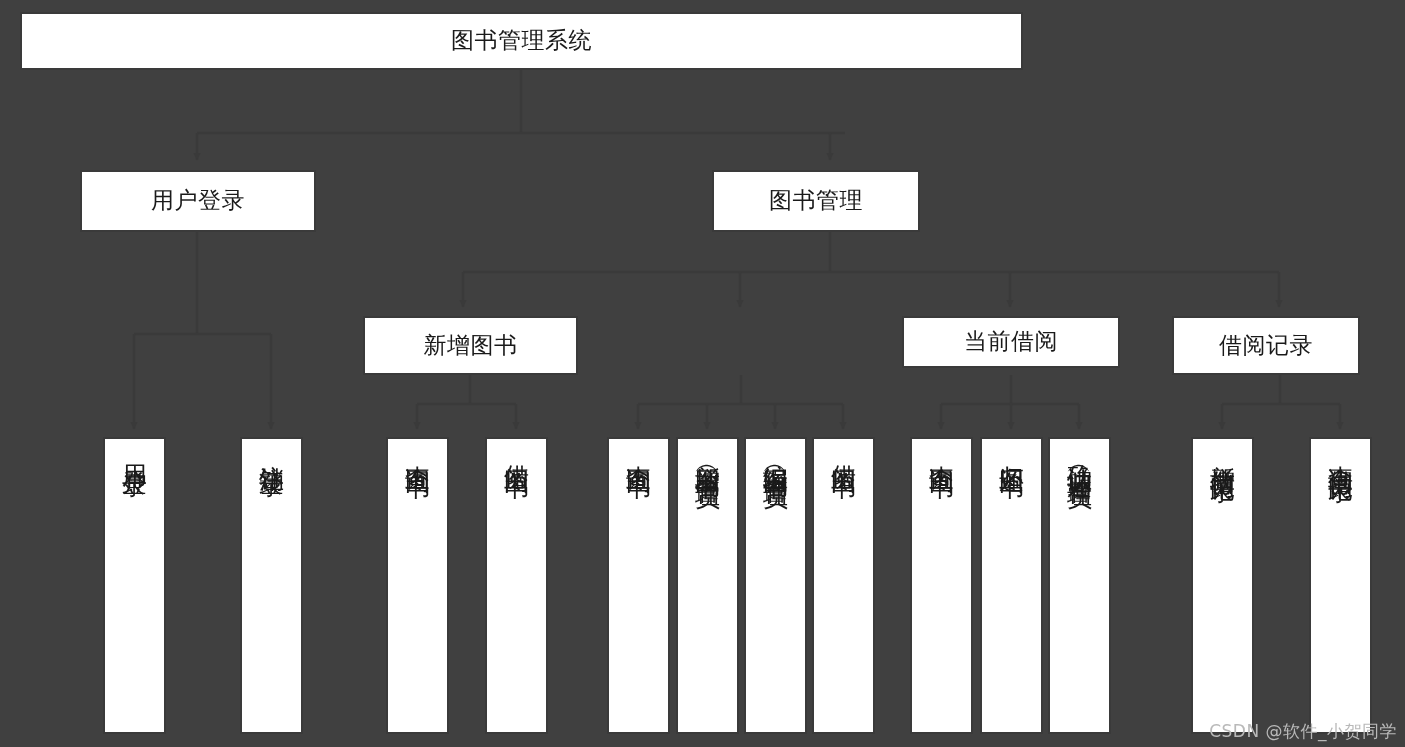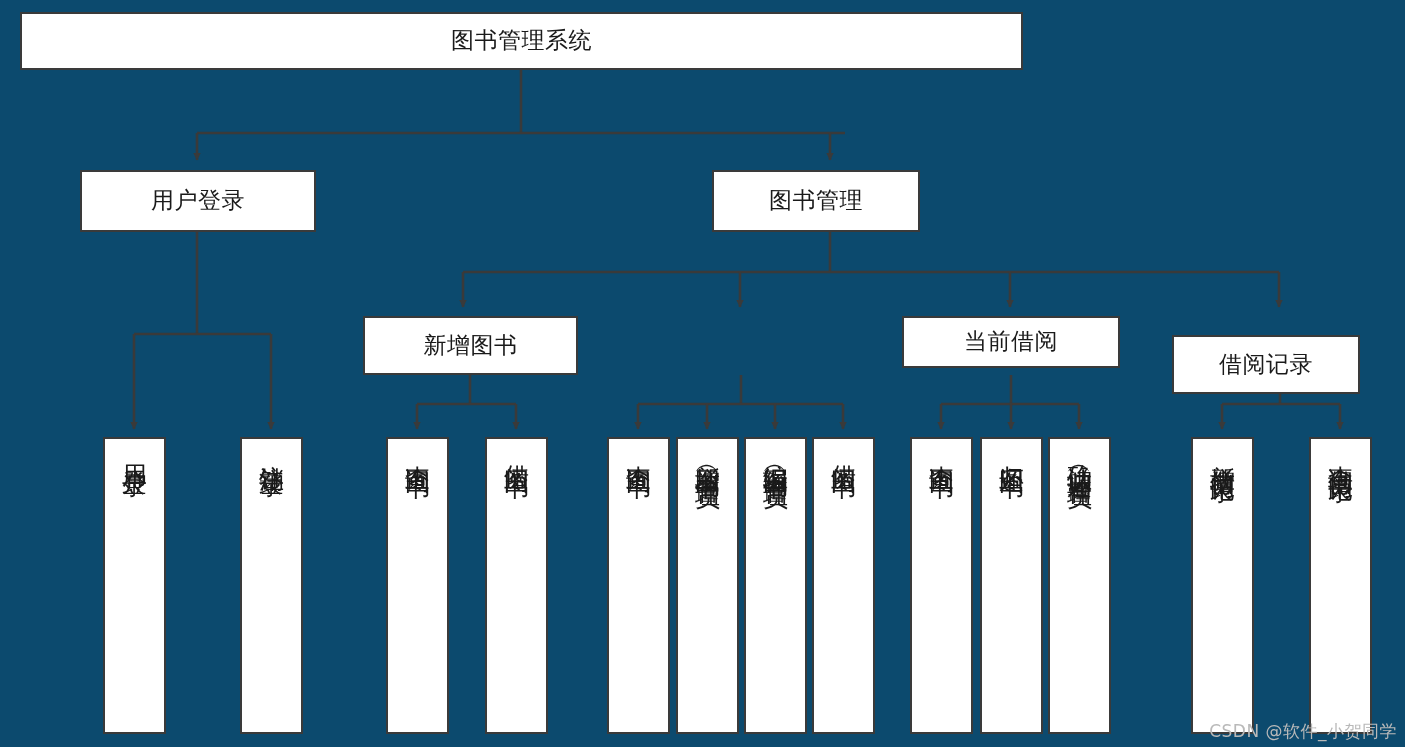--- a/index.html
+++ b/index.html
@@ -10,21 +10,21 @@
   body {
     width: 1405px;
     height: 747px;
     font-family: "DejaVu Sans", "Liberation Sans", sans-serif;
     overflow: hidden;
   }
   #diagram-root {
     position: relative;
     width: 1405px;
     height: 747px;
-    background: #0c4a6e;
+    background: #404040;
   }
   svg.edge-layer {
     position: absolute;
     top: 0;
     left: 0;
     width: 1405px;
     height: 747px;
   }
   .node {
     position: absolute;
@@ -151,21 +151,21 @@
   <div class="node horizontal" style="left:712px; top:170px; width:208px; height:62px;">
     <span class="node-label">图书管理</span>
   </div>
 
   <div class="node horizontal" style="left:363px; top:316px; width:215px; height:59px;">
     <span class="node-label">新增图书</span>
   </div>
   <div class="node horizontal" style="left:902px; top:316px; width:218px; height:52px;">
     <span class="node-label">当前借阅</span>
   </div>
-  <div class="node horizontal" style="left:1172px; top:316px; width:188px; height:59px;margin-top:19px;">
+  <div class="node horizontal" style="left:1172px; top:316px; width:188px; height:59px;">
     <span class="node-label">借阅记录</span>
   </div>
 
   <div class="node vertical" style="left:103px; top:437px; width:63px; height:297px;">
     <span class="node-label">用户登录</span>
   </div>
   <div class="node vertical" style="left:240px; top:437px; width:63px; height:297px;">
     <span class="node-label">注销登录</span>
   </div>
 

